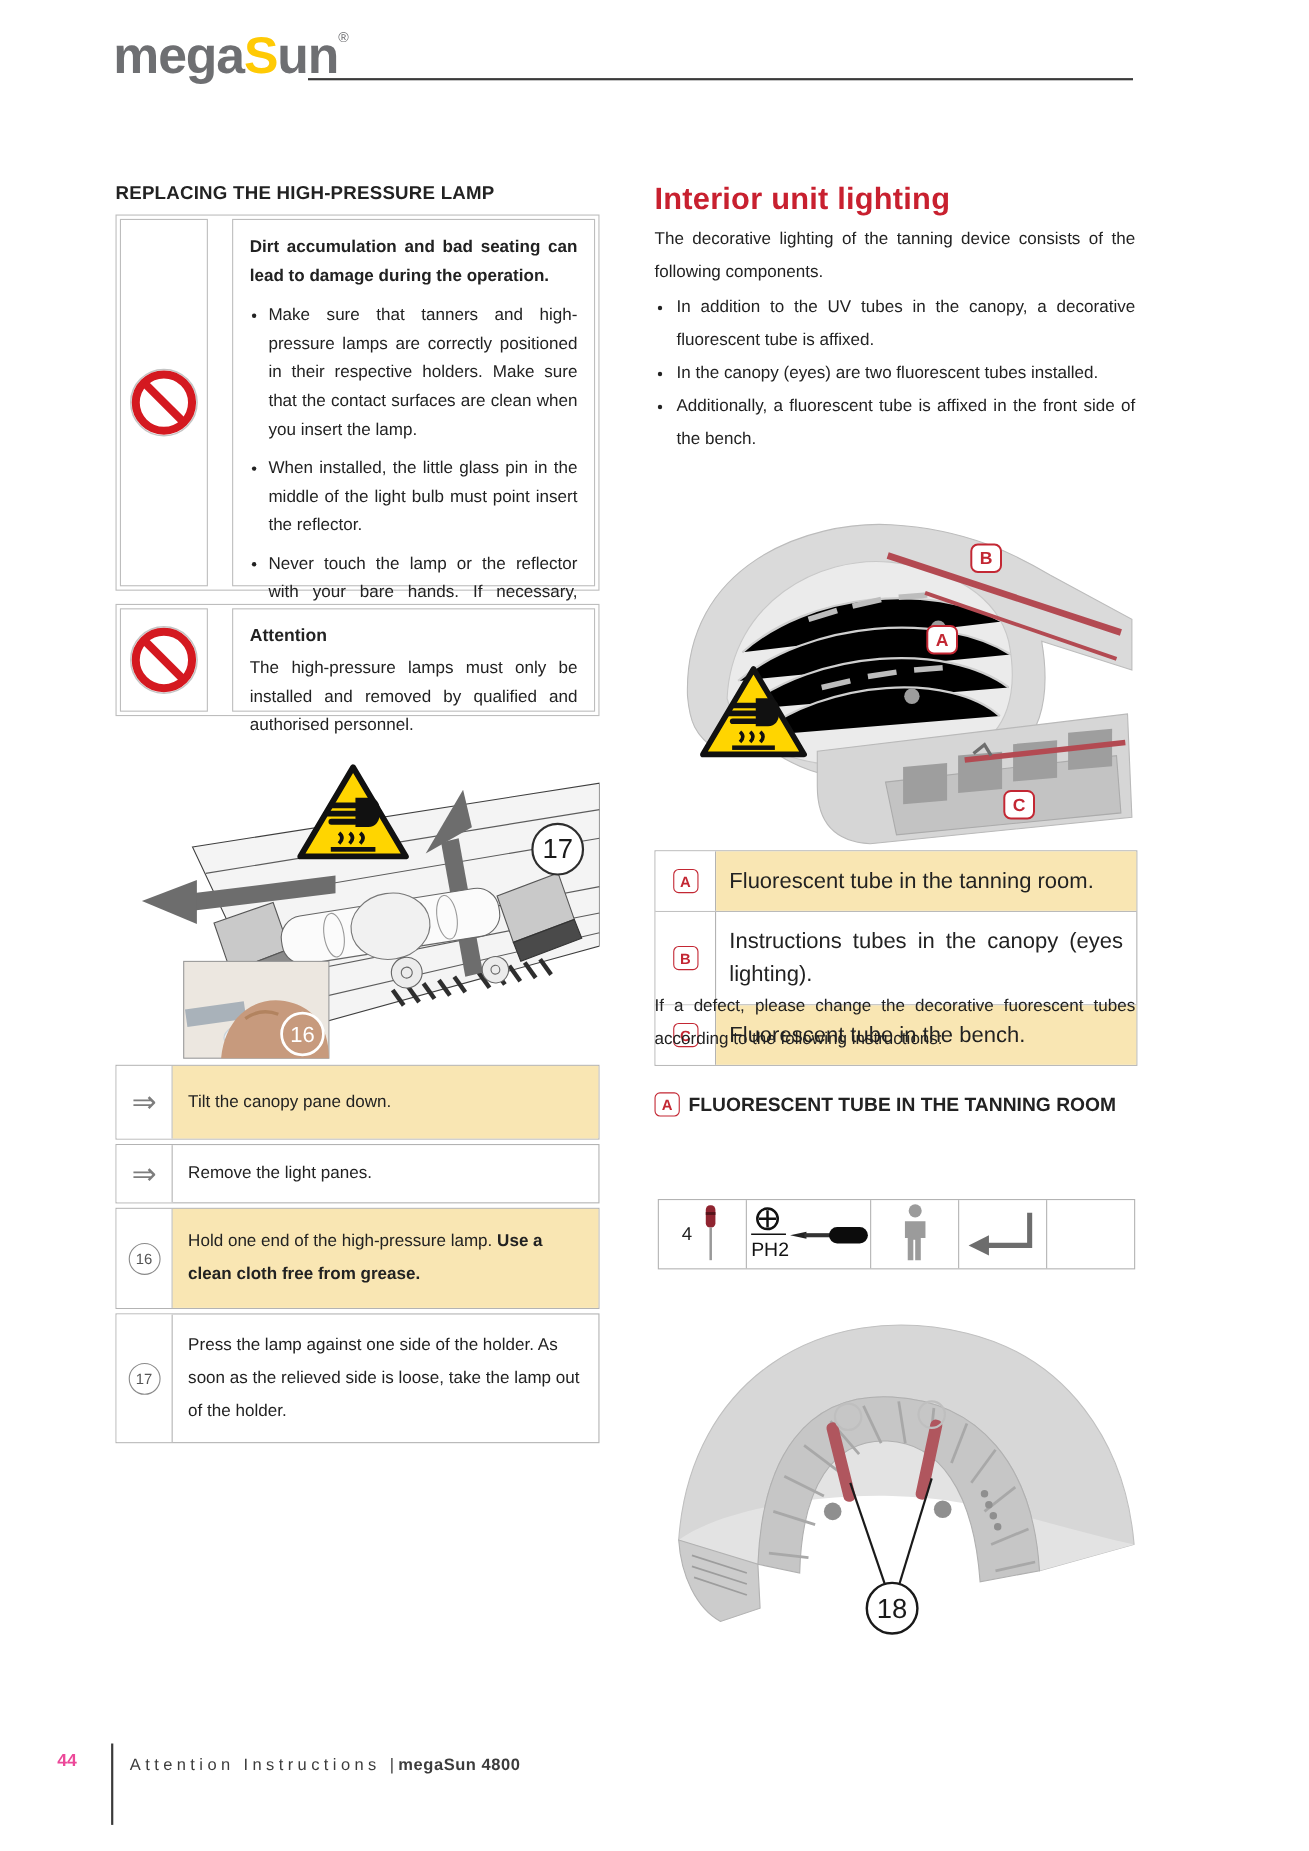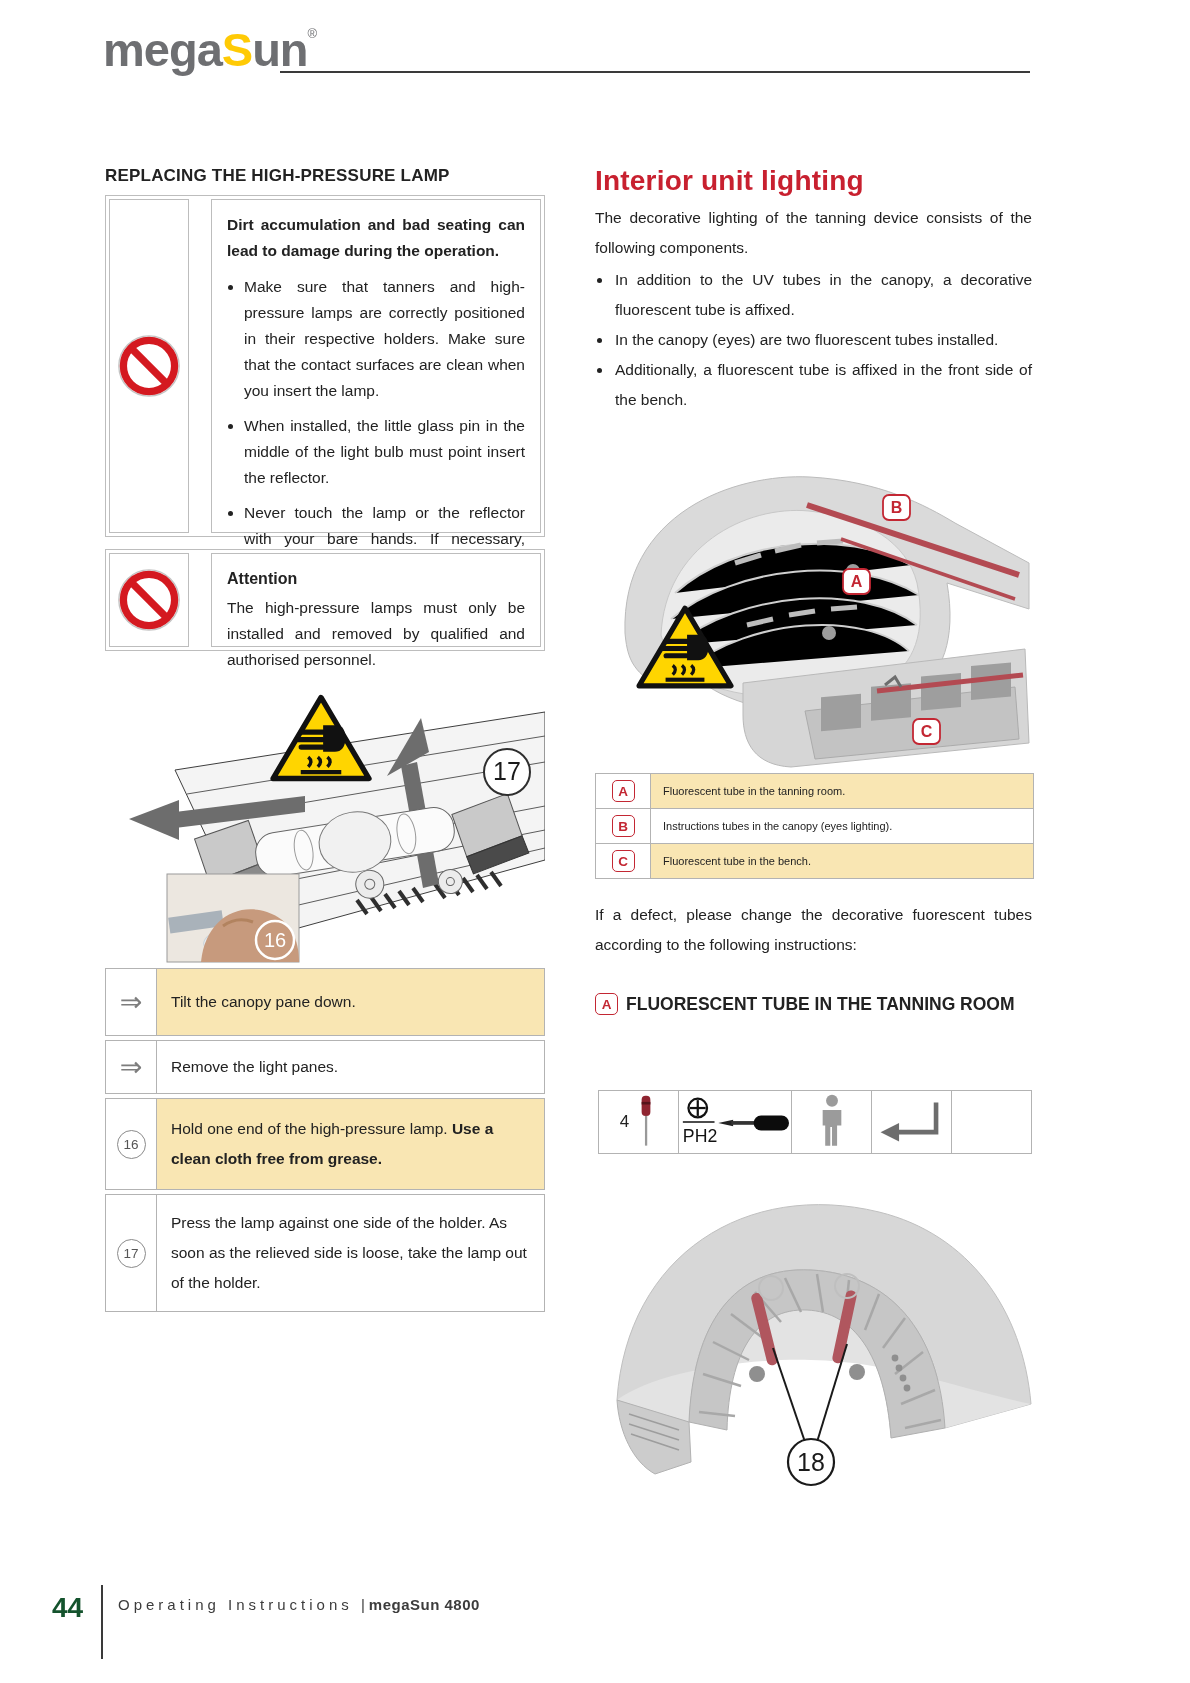--- a/index.html
+++ b/index.html
@@ -40,39 +40,39 @@
   .step-row .content.hl{background:var(--highlight);}
   .arrow-glyph{font-size:27px;color:#7d7d7d;}
   .circlenum{width:27px;height:27px;border:1.5px solid #8a8a8a;border-radius:50%;display:flex;align-items:center;justify-content:center;font-size:13.5px;color:#555;background:#fff;}
   .bold-part{font-weight:bold;}
 
   
   .legend{left:595px;top:773px;width:437px;border:1px solid #b3b3b3;}
   .legend-row{display:flex;border-bottom:1px solid #b3b3b3;}
   .legend-row:last-child{border-bottom:none;}
   .legend-row .marker{flex:0 0 54px;display:flex;align-items:center;justify-content:center;border-right:1px solid #b3b3b3;background:#fff;padding:4px 0;}
-  .legend-row .content{flex:1;padding:2px 12px;font-size:11px;line-height:30px;display:flex;flex-direction:column;justify-content:center;text-align:justify;}
+  .legend-row .content{flex:1;padding:12px 12px;font-size:20px;line-height:30px;display:flex;flex-direction:column;justify-content:center;text-align:justify;}
   .legend-row .content.hl{background:var(--highlight);}
   .badge{width:21px;height:20px;border:1.6px solid var(--badge-red);border-radius:5px;color:var(--badge-red);font-size:13.5px;font-weight:bold;display:inline-flex;align-items:center;justify-content:center;background:#fff;}
 
   .rc-note{left:595px;top:900px;width:437px;}
   .rc-section{left:595px;top:993px;width:437px;font-size:17.5px;font-weight:bold;display:flex;align-items:center;gap:8px;}
 
   
   .tools{left:598px;top:1028px;width:432px;display:flex;border:1px solid #b3b3b3;height:62px;}
   .tools .cell{flex:1;border-right:1px solid #b3b3b3;display:flex;align-items:center;justify-content:center;gap:6px;}
   .tools .cell:last-child{border-right:none;}
   .tools .count{font-size:17px;color:#222;}
 
   
   .fig{background:#fff;}
   svg text{font-family:"Liberation Sans",sans-serif;}
 
   
-  .footer-num{left:52px;top:1592px;font-size:28px;font-weight:bold;color:#14532d;}
+  .footer-num{left:52px;top:1592px;font-size:16px;font-weight:bold;color:#ec4899;}
   .footer-div{left:101px;top:1585px;width:2px;height:74px;background:#3a3a3a;}
   .footer-text{left:118px;top:1596px;font-size:15px;letter-spacing:4px;color:#3c3c3c;}
   .footer-prod{font-weight:bold;letter-spacing:.5px;}
 </style>
 </head>
 <body>
 
 <div class="abs logo">
   <span>mega</span><span class="s">S</span><span>un</span><span class="reg">®</span>
 </div>
@@ -417,15 +417,15 @@
       <line x1="252" y1="182" x2="222" y2="280" stroke="#1a1a1a" stroke-width="2"></line>
       <circle cx="216" cy="300" r="23" fill="#fff" stroke="#1a1a1a" stroke-width="2.2"></circle>
       <text x="216" y="309" text-anchor="middle" font-size="25" fill="#1a1a1a">18</text>
     </g>
   </svg>
 </div>
 
 <div class="abs footer-num">44</div>
 <div class="abs footer-div"></div>
 <div class="abs footer-text">
-  <span>Operating Instructions</span>
+  <span>Attention Instructions</span>
   <span>|</span><span class="footer-prod">megaSun 4800</span>
 </div>
 
 </body></html>

